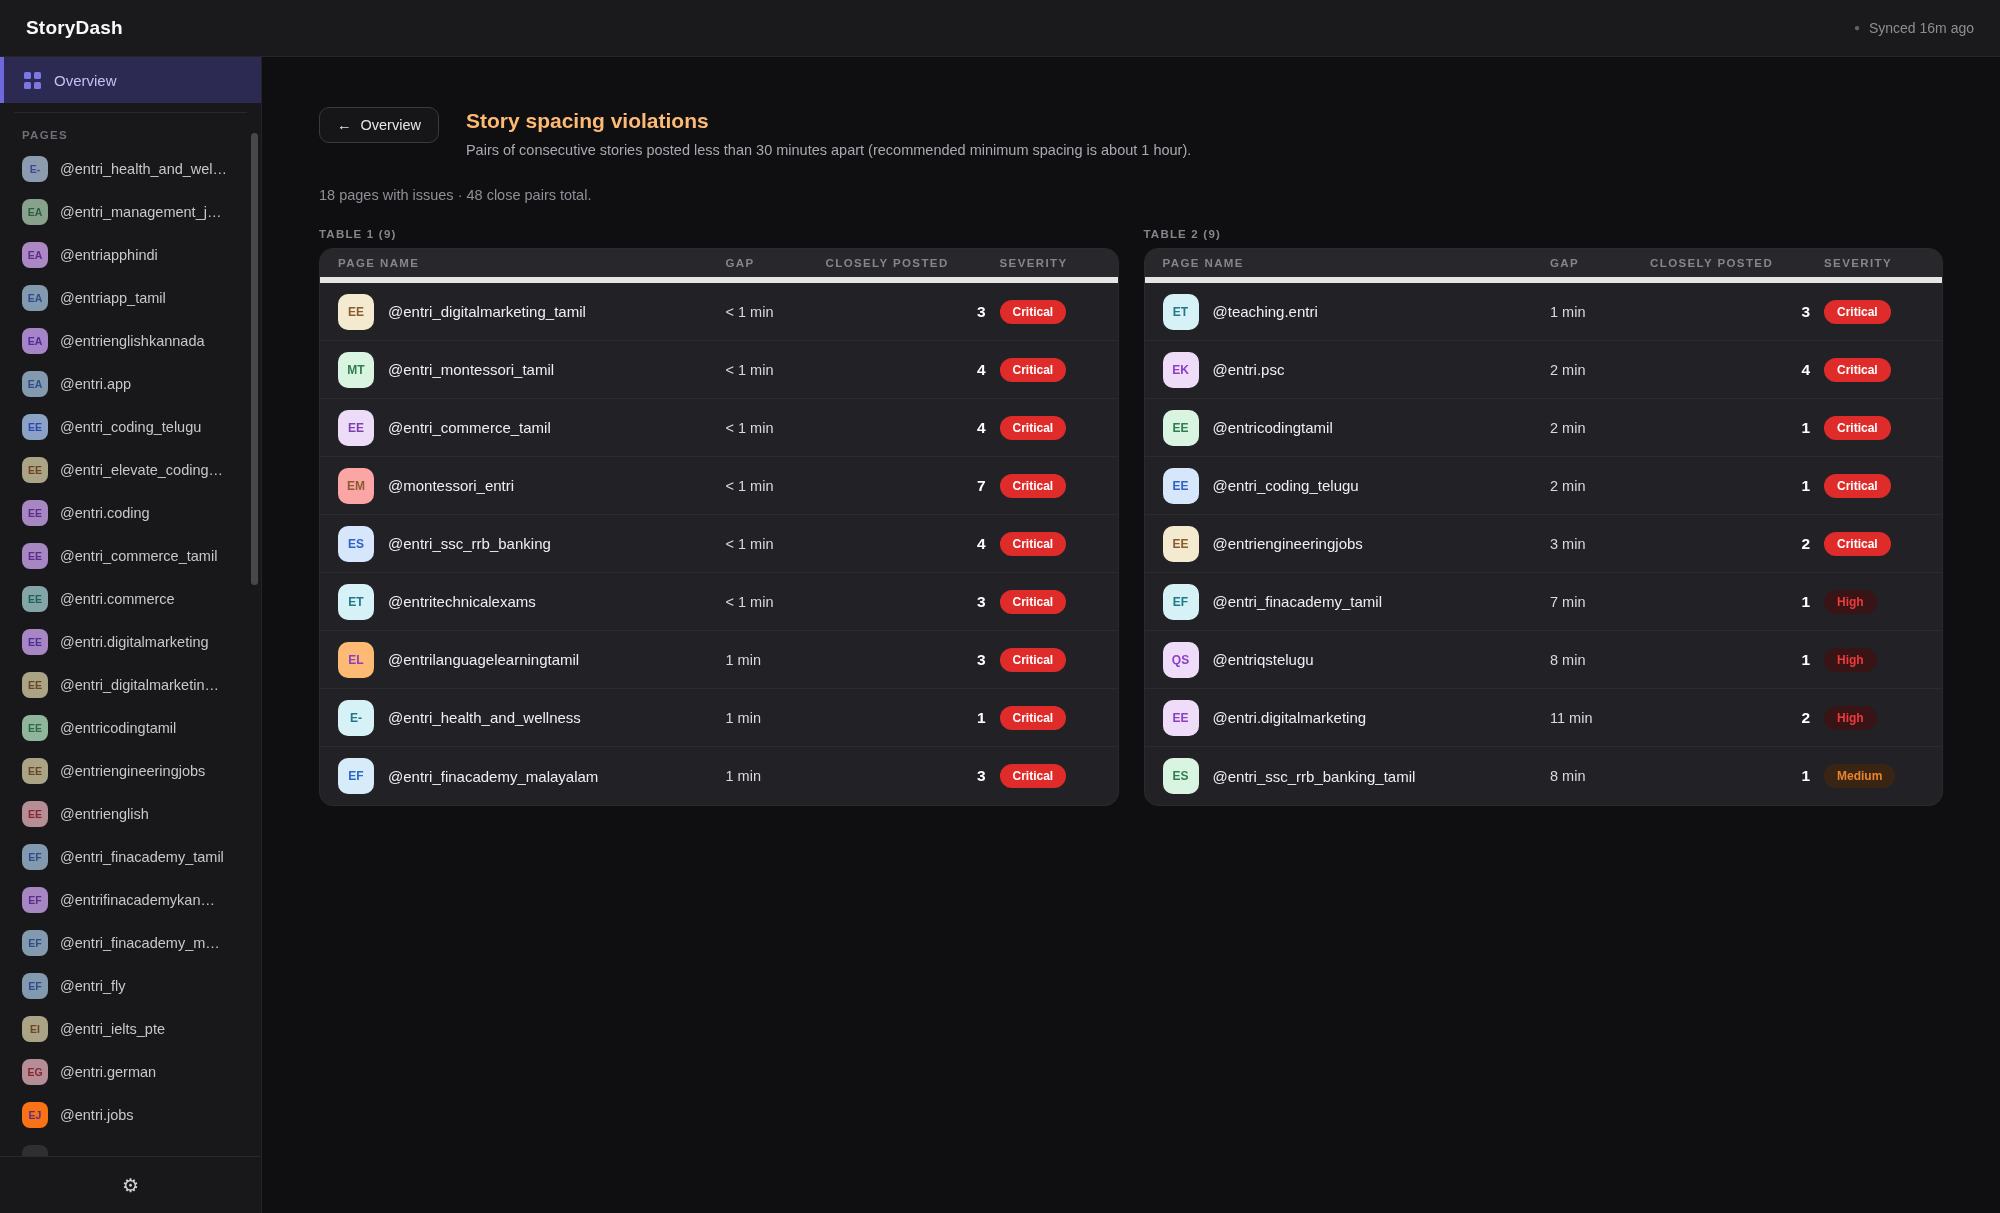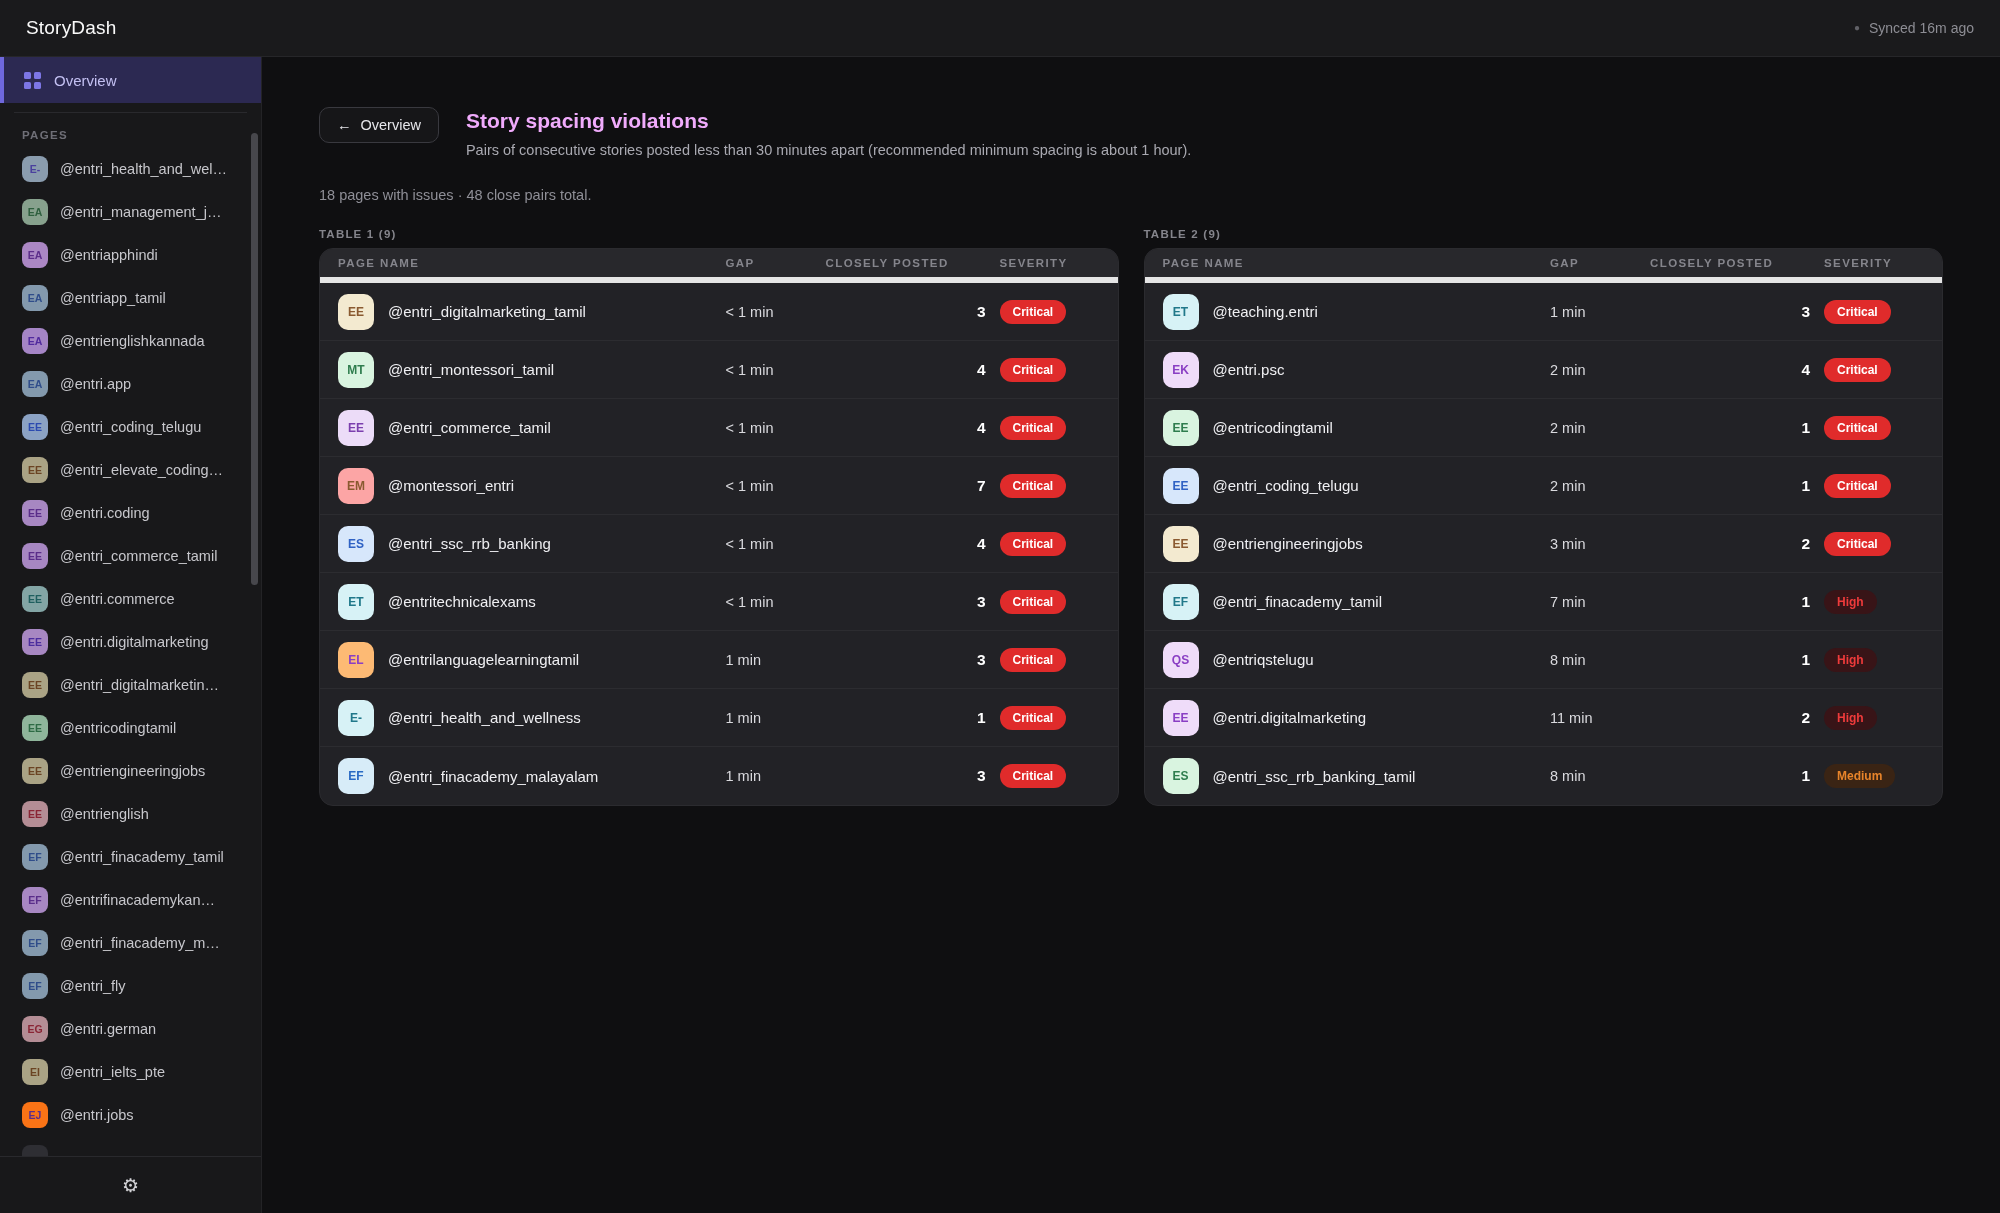--- a/index.html
+++ b/index.html
@@ -2,21 +2,21 @@
 <html><head>
 <meta charset="utf-8">
 <style>
   * { margin:0; padding:0; box-sizing:border-box; }
   html,body { width:2000px; height:1213px; overflow:hidden; background:#0f0f11;
     font-family:"Liberation Sans", sans-serif; }
 
   
   .topbar { height:57px; background:#1a1a1c; border-bottom:1px solid #262629;
     display:flex; align-items:center; justify-content:space-between; padding:0 26px; }
-  .app-title { color:#fafafa; font-size:19px; font-weight:400; letter-spacing:.2px; }
+  .app-title { color:#fafafa; font-size:19px; font-weight:700; letter-spacing:.2px; }
   .sync { color:#8d8d94; font-size:14px; display:flex; align-items:center; gap:9px; }
   .sync .dot { color:#606066; font-size:10px; line-height:1; }
 
   
   .shell { display:flex; height:1156px; }
   .sidebar { width:262px; background:#18181a; border-right:1px solid #232326;
     display:flex; flex-direction:column; position:relative; }
   .main { flex:1; padding:50px 57px 0 57px; }
 
   
@@ -42,21 +42,21 @@
 
   .side-footer { height:57px; border-top:1px solid #29292d;
     display:flex; align-items:center; justify-content:center; }
   .gear { color:#d3d3d7; font-size:19px; cursor:pointer; line-height:1; }
 
   
   .head-row { display:flex; align-items:flex-start; gap:27px; }
   .back-btn { display:flex; align-items:center; gap:9px; background:#161618;
     border:1px solid #39393f; border-radius:10px; padding:9px 17px;
     color:#e6e6ea; font-size:14.5px; cursor:pointer; font-family:inherit; }
-  .page-title { color:#f0abfc; font-size:21px; font-weight:700; margin-top:2px; }
+  .page-title { color:#fdba74; font-size:21px; font-weight:700; margin-top:2px; }
   .page-sub { color:#a9a9b1; font-size:14.5px; margin-top:9px; }
   .summary { color:#8f8f97; font-size:14.5px; margin-top:29px; }
 
   
   .tables { display:flex; gap:25px; margin-top:25px;justify-content:center; }
   .table-block { flex:1; min-width:0; }
   .table-label { color:#85858c; font-size:11.5px; font-weight:700;
     letter-spacing:1.2px; margin-bottom:8px; }
   .card { background:#222226; border:1px solid #2b2b2f; border-radius:14px; overflow:hidden; }
   .thead { background:#28282c; display:grid;
@@ -196,27 +196,27 @@
     <span class="avatar" style="background: rgb(131, 153, 173); color: rgb(47, 77, 138);">EF</span>
     <span class="label">@entri_finacademy_m…</span>
   </div>
 
   <div class="page-item">
     <span class="avatar" style="background: rgb(131, 153, 173); color: rgb(47, 77, 138);">EF</span>
     <span class="label">@entri_fly</span>
   </div>
 
   <div class="page-item">
+    <span class="avatar" style="background: rgb(170, 163, 133); color: rgb(107, 68, 35);">EI</span>
+    <span class="label">@entri_ielts_pte</span>
+  </div>
+
+  <div class="page-item">
     <span class="avatar" style="background: rgb(180, 141, 149); color: rgb(138, 37, 53);">EG</span>
     <span class="label">@entri.german</span>
-  </div>
-
-  <div class="page-item">
-    <span class="avatar" style="background: rgb(170, 163, 133); color: rgb(107, 68, 35);">EI</span>
-    <span class="label">@entri_ielts_pte</span>
   </div>
 
   <div class="page-item">
     <span class="avatar" style="background: #f97316; color: rgb(90, 45, 138);">EJ</span>
     <span class="label">@entri.jobs</span>
   </div>
 
   <div class="page-item">
     <span class="avatar" style="background: rgb(46, 46, 51); color: rgb(46, 46, 51);"></span>
     <span class="label"></span>

